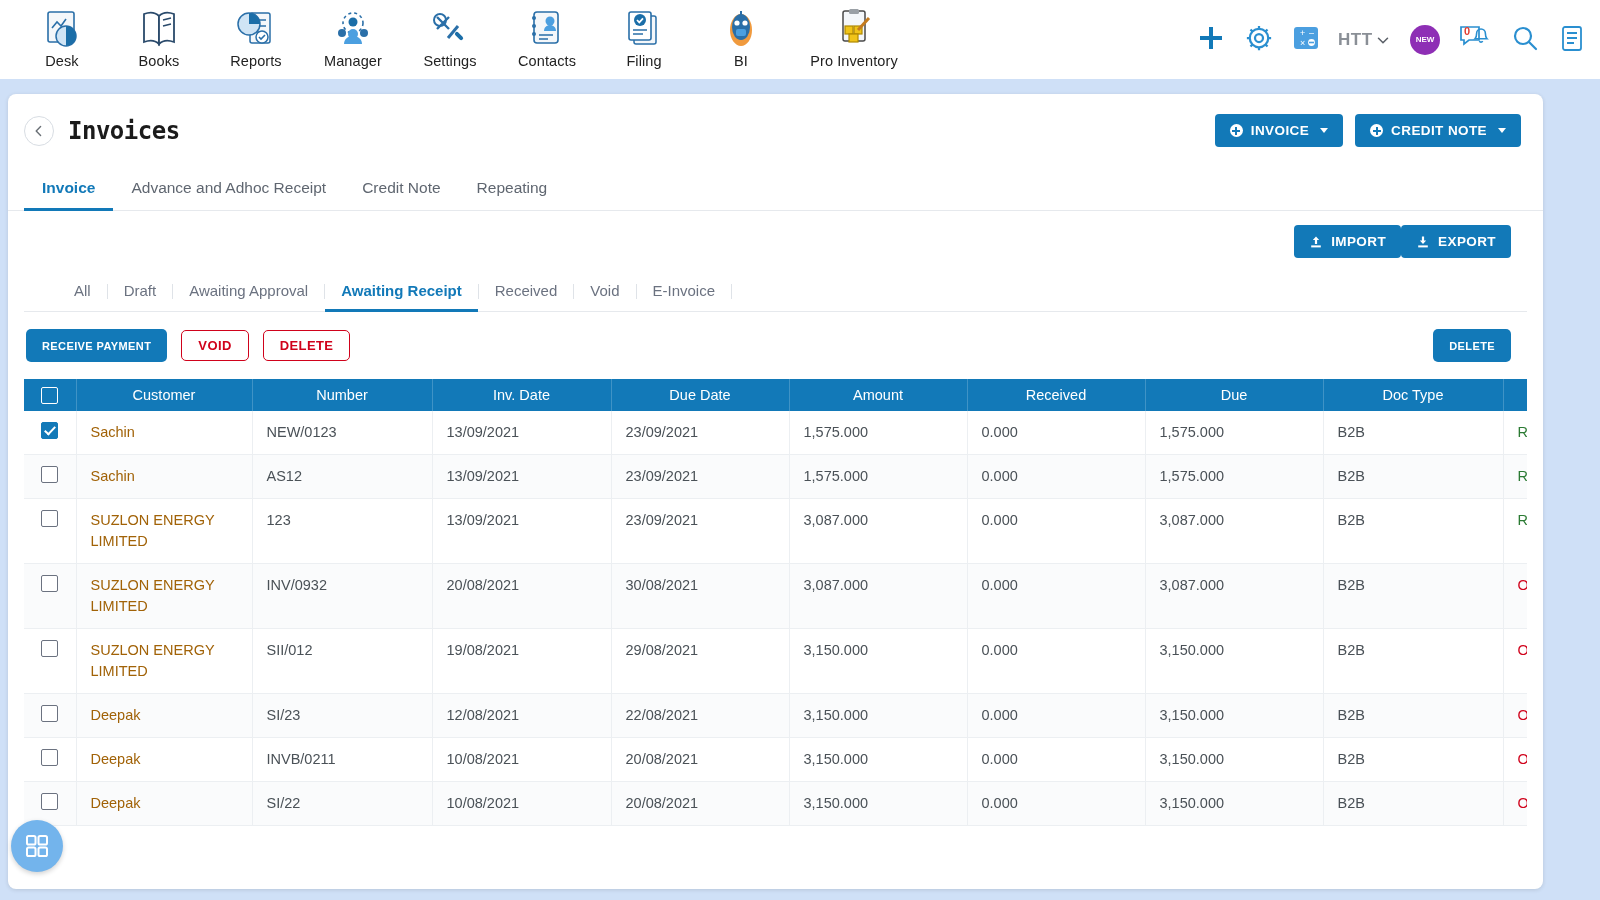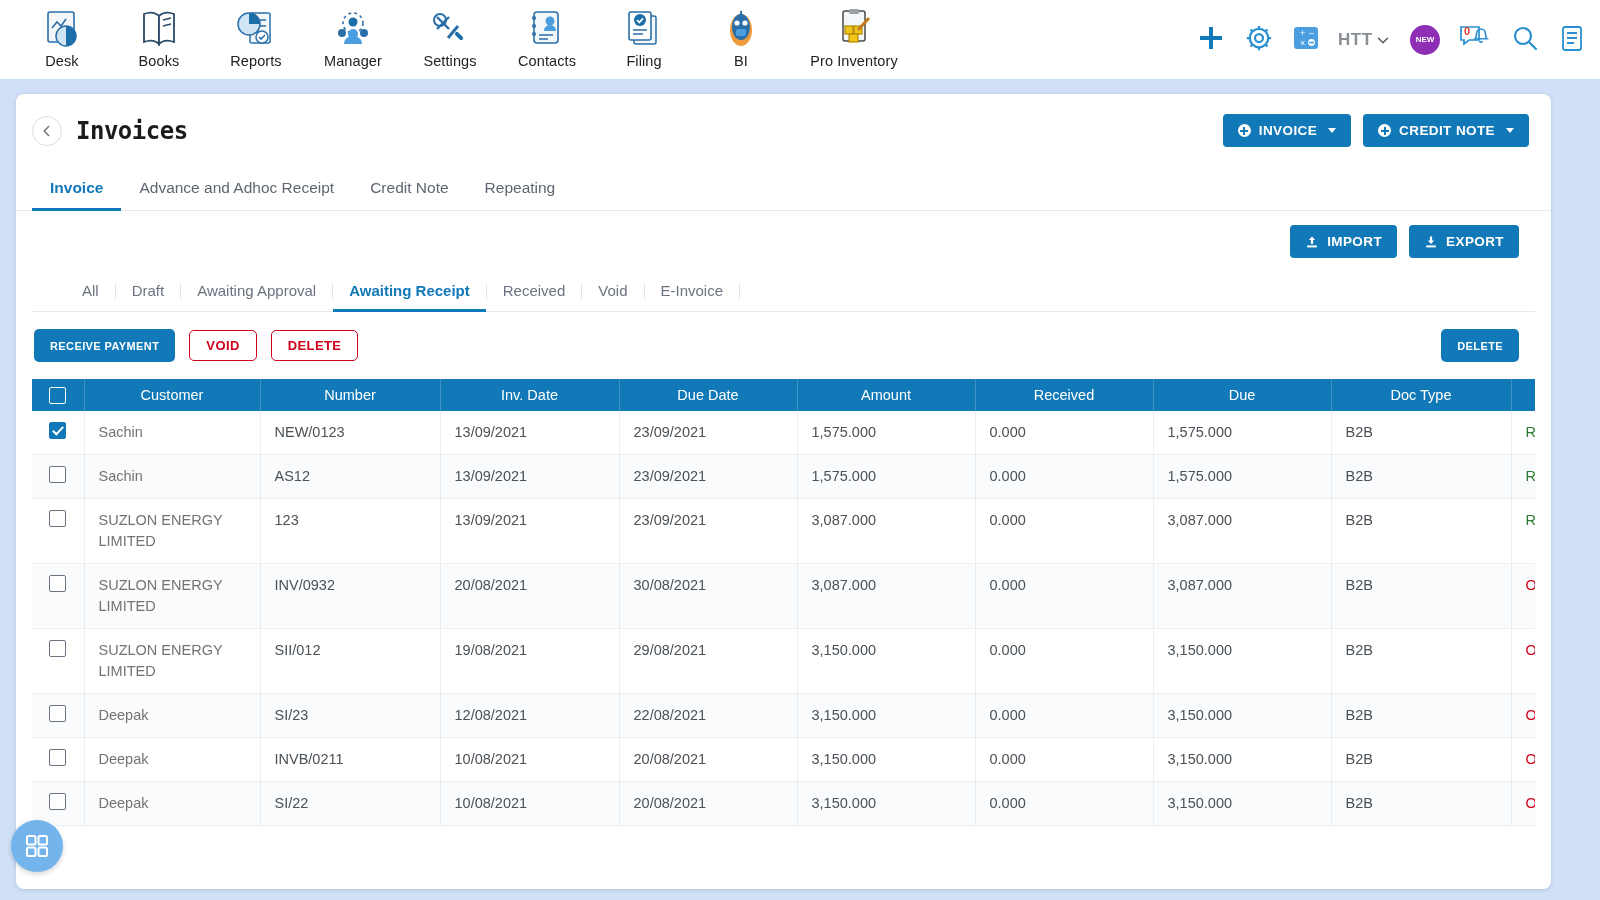--- a/index.html
+++ b/index.html
@@ -51,21 +51,21 @@
     border: 3px dotted #8e2fb5; cursor: pointer; text-align: center;
   }
   .bell-wrap { position: relative; cursor: pointer; }
   .bell-count {
     position: absolute; left: 6px; top: 2px;
     font-size: 11px; color: #e23c30; font-weight: 700;
   }
 
   
   .card {
-    position: absolute; left: 16px; top: 94px;
+    position: absolute; left: 8px; top: 94px;
     width: 1535px; height: 795px;
     background: #fff; border-radius: 8px;
     box-shadow: 0 1px 4px rgba(0,0,0,.12);
     overflow: hidden;
   }
 
   .card-head { display: flex; align-items: center; padding: 20px 22px 0 16px; }
   .back-btn {
     width: 30px; height: 30px; border-radius: 50%;
     border: 1px solid #d8dde3; background: #fff;
@@ -108,21 +108,21 @@
     border-bottom: 1px solid #e6e9ed; margin-top: 20px;
   }
   .tab {
     padding: 12px 18px 11px; font-size: 15.5px; color: #5f6670;
     cursor: pointer; border-bottom: 3px solid transparent;
     margin-bottom: -1px; white-space: nowrap;
   }
   .tab.active { color: #1279b8; font-weight: 700; border-bottom-color: #1279b8; }
 
   
-  .io-row { display: flex; justify-content: flex-end; gap: 12px;
+  .io-row { display: flex; justify-content: flex-end; gap: 0;
             padding: 14px 32px 0 0; }
 
   
   .filters {
     display: flex; align-items: flex-end; padding: 18px 0 0 34px;
     border-bottom: 1px solid #e6e9ed; margin: 0 16px 0 16px;
   }
   .filter {
     padding: 6px 16px 10px; font-size: 15px; color: #6b7280;
     cursor: pointer; border-bottom: 3px solid transparent;
@@ -158,21 +158,21 @@
     height: 32px; text-align: center; border-right: 1px solid #3f93c6;
     padding: 0 6px;
   }
   thead th:last-child { border-right: none; }
   tbody td {
     font-size: 14.5px; color: #444b53; border-bottom: 1px solid #eceff2;
     border-right: 1px solid #eceff2; padding: 11px 14px; vertical-align: top;
     line-height: 1.45;
   }
   tbody tr:nth-child(even) { background: #fafbfc; }
-  td.cust a { color: #737373; text-decoration: none; cursor: pointer; }
+  td.cust a { color: #a16207; text-decoration: none; cursor: pointer; }
   td.num, td.dt, td.doc { color: #4a5157; }
   td.amt { color: #4a5157; }
   .st-received { color: #2b7a33; }
   .st-overdue { color: #d0021b; }
   .chk {
     width: 17px; height: 17px; border: 1.7px solid #6b7280; border-radius: 2px;
     display: inline-block; cursor: pointer; background: #fff; vertical-align: top;
   }
   .chk.on { background: #1279b8; border-color: #1279b8; position: relative; }
   .chk.on::after {

